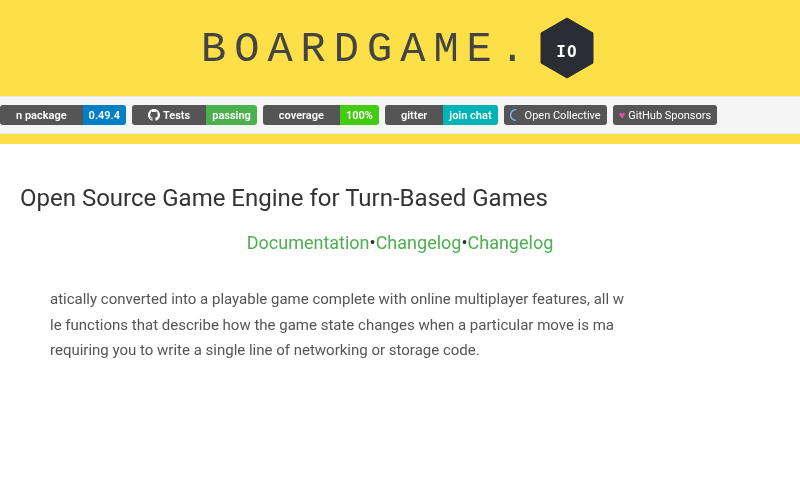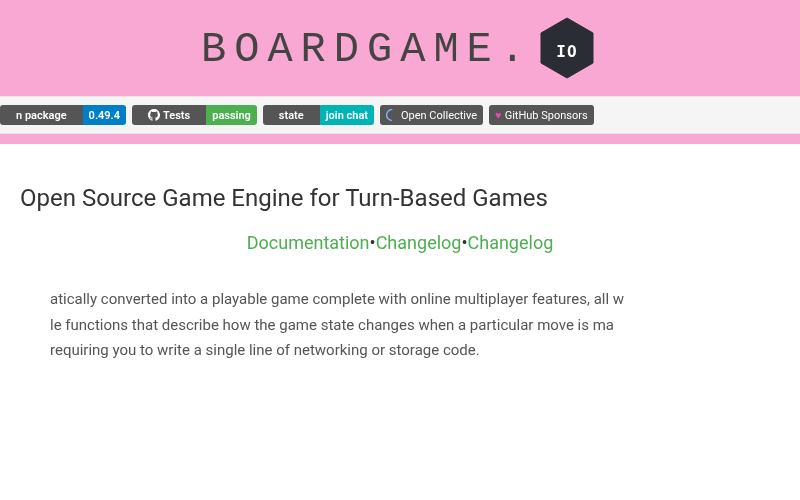--- a/index.html
+++ b/index.html
@@ -13,21 +13,21 @@
       position: relative;
     }
 
     
     .header {
       display: flex;
       flex-direction: column;
       align-items: center;
       padding-top: 18px;
       padding-bottom: 10px;
-      background: #f9a8d4;
+      background: #fde047;
     }
 
     .logo-area {
       display: flex;
       align-items: center;
       gap: 0px;
       margin-bottom: 14px;
     }
 
     .logo-text {
@@ -211,23 +211,27 @@
       <span class="badge">
         <span class="badge-left">
           <svg class="badge-github-icon" viewBox="0 0 16 16" fill="white" xmlns="http://www.w3.org/2000/svg">
             <path d="M8 0C3.58 0 0 3.58 0 8c0 3.54 2.29 6.53 5.47 7.59.4.07.55-.17.55-.38 0-.19-.01-.82-.01-1.49-2.01.37-2.53-.49-2.69-.94-.09-.23-.48-.94-.82-1.13-.28-.15-.68-.52-.01-.53.63-.01 1.08.58 1.23.82.72 1.21 1.87.87 2.33.66.07-.52.28-.87.51-1.07-1.78-.2-3.64-.89-3.64-3.95 0-.87.31-1.59.82-2.15-.08-.2-.36-1.02.08-2.12 0 0 .67-.21 2.2.82.64-.18 1.32-.27 2-.27.68 0 1.36.09 2 .27 1.53-1.04 2.2-.82 2.2-.82.44 1.1.16 1.92.08 2.12.51.56.82 1.27.82 2.15 0 3.07-1.87 3.75-3.65 3.95.29.25.54.73.54 1.48 0 1.07-.01 1.93-.01 2.2 0 .21.15.46.55.38A8.013 8.013 0 0016 8c0-4.42-3.58-8-8-8z"></path>
           </svg>
           Tests
         </span>
         <span class="badge-right green">passing</span>
       </span>
 
-
-      <span class="badge">
-        <span class="badge-left">state</span>
+      <span class="badge">
+        <span class="badge-left">coverage</span>
+        <span class="badge-right brightgreen">100%</span>
+      </span>
+
+      <span class="badge">
+        <span class="badge-left">gitter</span>
         <span class="badge-right cyan">join chat</span>
       </span>
 
       <span class="badge-opencollective">
         <span class="oc-left">
           <svg width="12" height="12" viewBox="0 0 40 40" fill="none" xmlns="http://www.w3.org/2000/svg">
             <circle cx="20" cy="20" r="18" stroke="#7fadf2" stroke-width="5" fill="none" stroke-dasharray="56 113" stroke-dashoffset="-28"></circle>
           </svg>
           Open Collective
         </span>

